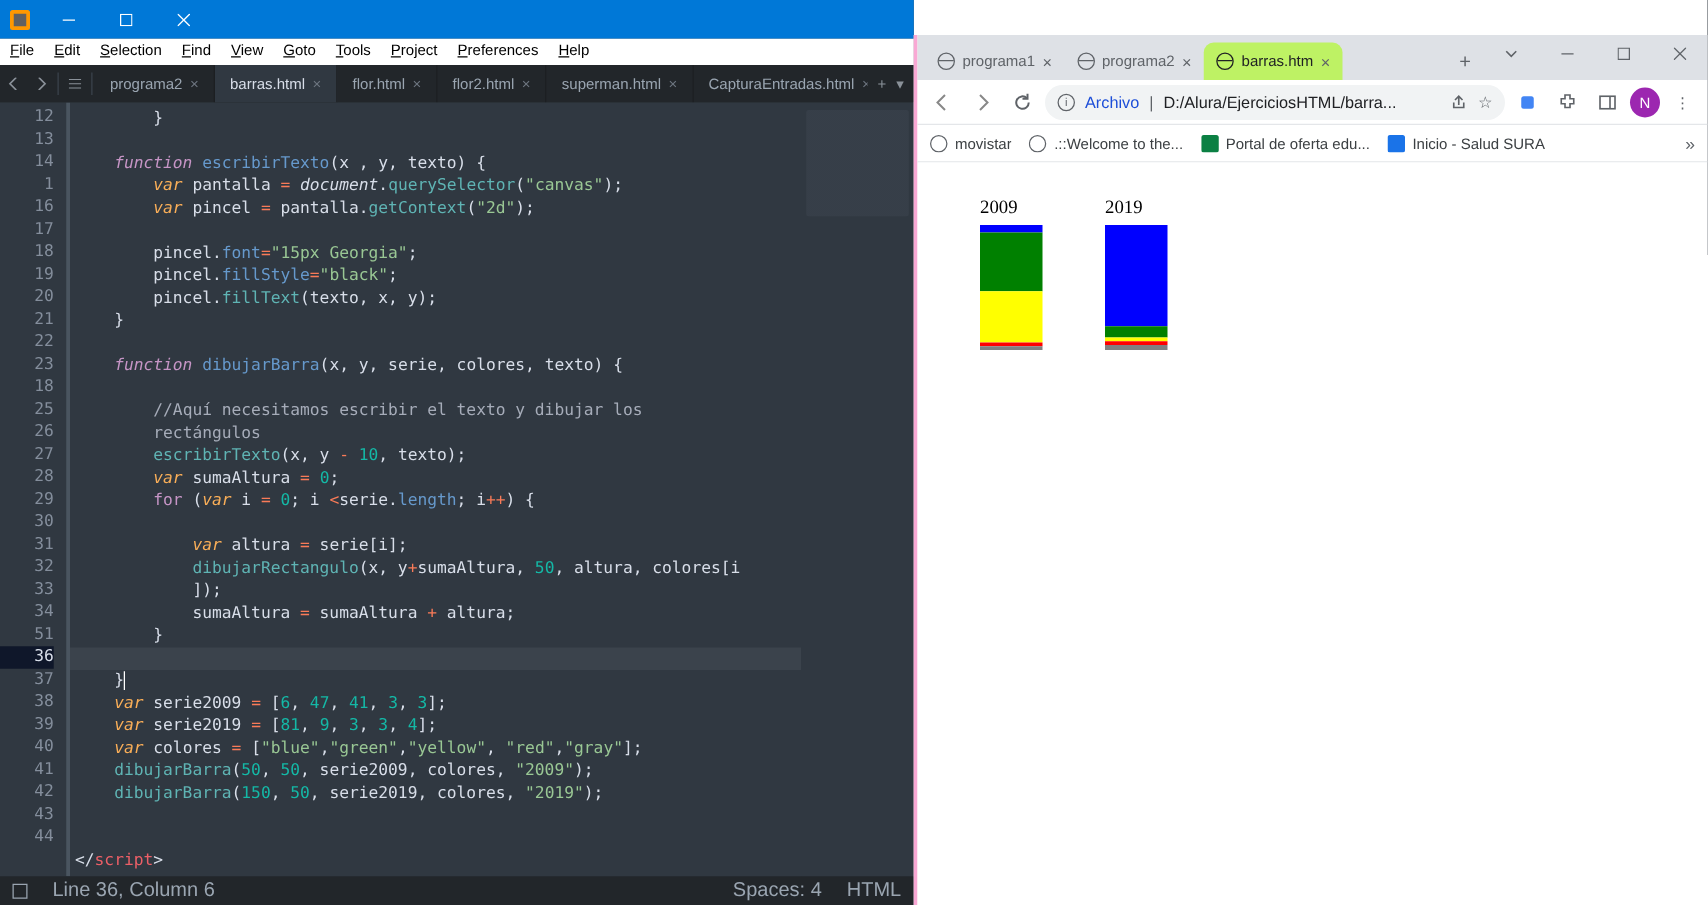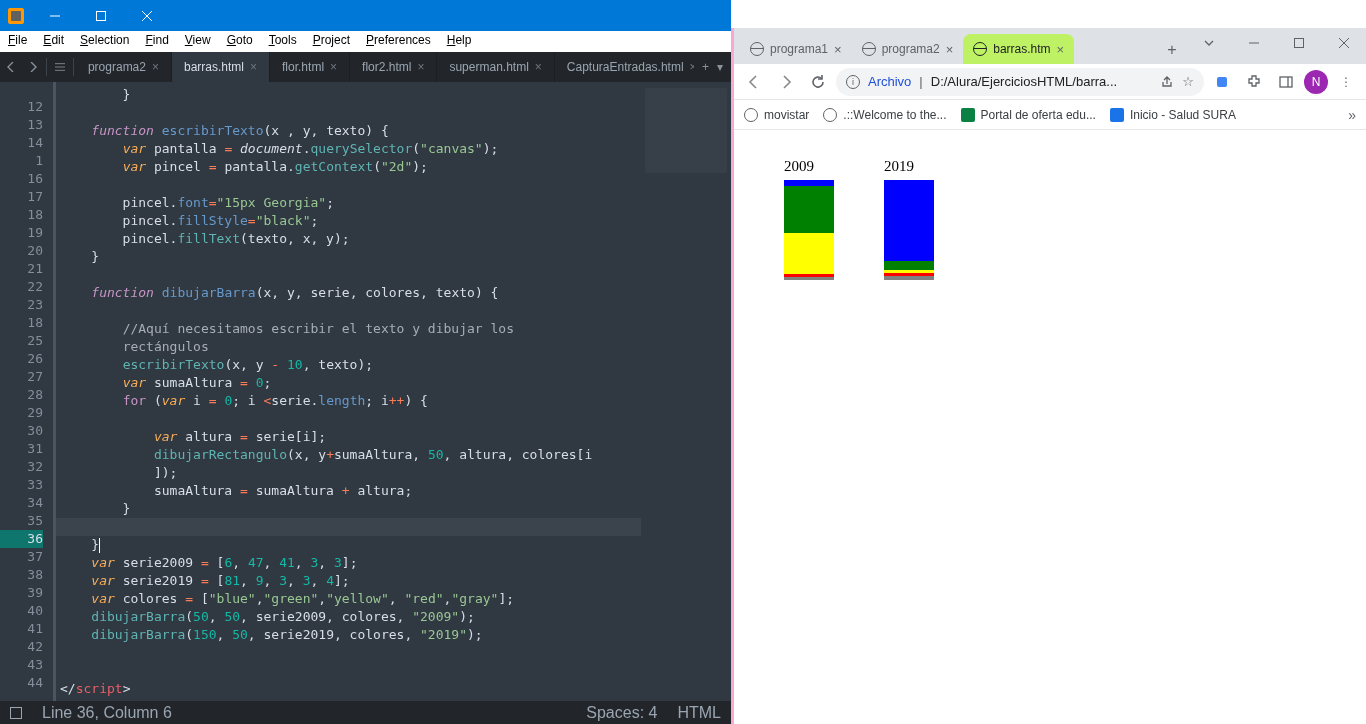--- a/index.html
+++ b/index.html
@@ -21,23 +21,23 @@
   .sublime-tabbar .tabctl { display: flex; align-items: center; padding: 0 6px; color: #8a9199; }
   .sublime-tabbar .tabctl svg { width: 10px; height: 10px; }
   .sublime-tabbar .sep { width: 1px; background: #3b434c; margin: 6px 2px; }
   .sublime-tabbar .tabs { display: flex; align-items: stretch; overflow: hidden; }
   .sublime-tab { display: flex; align-items: center; gap: 6px; padding: 0 12px; color: #9aa5b1; font-size: 12px; border-right: 1px solid #1c1f22; position: relative; }
   .sublime-tab.active { background: #303841; color: #d8dee9; }
   .sublime-tab .x { font-size: 12px; color: #6e7681; }
   .sublime-tabbar .tabctl-right { margin-left: auto; display: flex; align-items: center; gap: 8px; padding: 0 8px; color: #8a9199; }
 
   .sublime-body { flex: 1; display: flex; position: relative; overflow: hidden; }
-  .gutter { width: 53px; background: #303841; color: #848e9c; text-align: right; padding: 16px 10px 4px 0; font-family: Consolas, monospace; font-size: 13px; line-height: 18px; }
+  .gutter { width: 53px; background: #303841; color: #848e9c; text-align: right; padding: 3px 10px 4px 0; font-family: Consolas, monospace; font-size: 13px; line-height: 18px; }
   .gutter .ln { height: 18px; }
-  .gutter .ln.active { background: #0f766e; color: #d8dee9; }
+  .gutter .ln.active { background: #0f172a; color: #d8dee9; }
   .code { flex: 1; background: #303841; font-family: Consolas, monospace; font-size: 13px; line-height: 18px; padding: 4px 0; color: #d8dee9; white-space: pre; position: relative; border-left: 3px solid #4a5560; }
   .code .row { height: 18px; padding-left: 4px; }
   .code .row.activeLine { background: #3b434c; }
   .tok-kw { color: #c695c6; font-style: italic; }
   .tok-kw2 { color: #c695c6; }
   .tok-st { color: #f9ae58; font-style: italic; }
   .tok-fn { color: #6699cc; }
   .tok-call { color: #5fb4b4; }
   .tok-prop { color: #6699cc; }
   .tok-num { color: #14b8a6; }
@@ -204,21 +204,21 @@
         <div class="ln">25</div>
         <div class="ln">26</div>
         <div class="ln">27</div>
         <div class="ln">28</div>
         <div class="ln">29</div>
         <div class="ln">30</div>
         <div class="ln">31</div>
         <div class="ln">32</div>
         <div class="ln">33</div>
         <div class="ln">34</div>
-        <div class="ln">35</div>
+        <div class="ln">51</div>
         <div class="ln active">36</div>
         <div class="ln">37</div>
         <div class="ln">38</div>
         <div class="ln">39</div>
         <div class="ln">40</div>
         <div class="ln">41</div>
         <div class="ln">42</div>
         <div class="ln">43</div>
         <div class="ln">44</div>
       </div>

